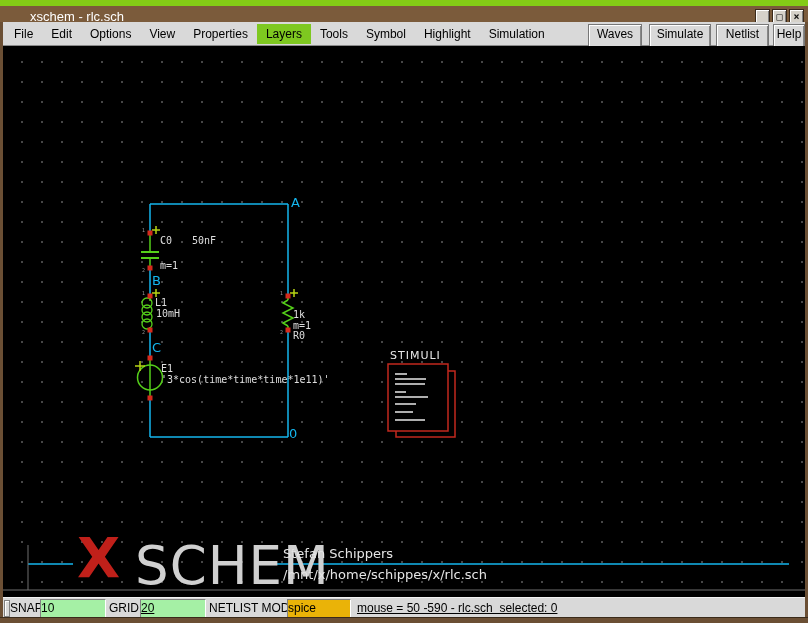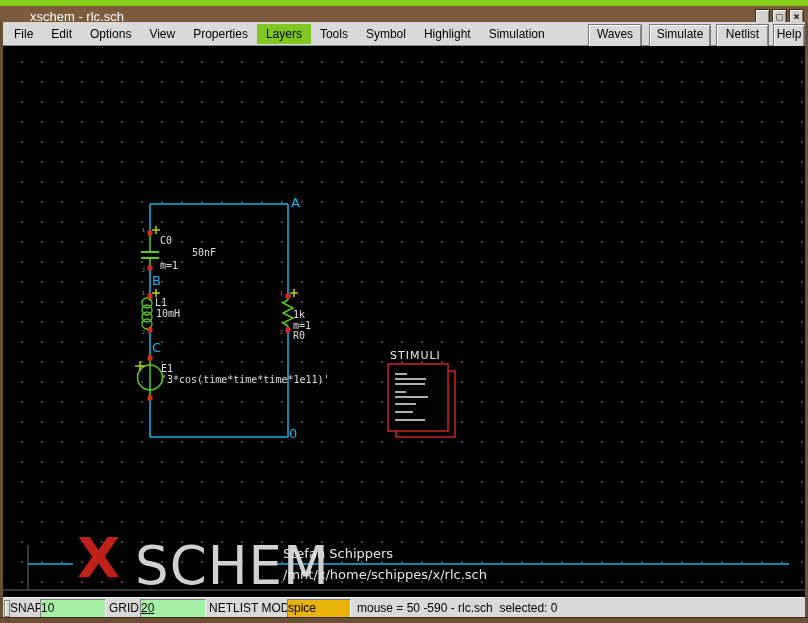--- a/index.html
+++ b/index.html
@@ -75,21 +75,21 @@
   .sentry{
     position:absolute;top:1px;height:28px;font-size:12px;line-height:16px;
     box-sizing:border-box;
     border:1px solid;border-color:#808080 #ffffff #ffffff #808080;
   }
   .green{background:#a5f0a5;}
   .plain{background:#eab308;}
   #lbl-snap{left:7px;} #ent-snap{left:37px;width:66px;}
   #lbl-grid{left:106px;} #ent-grid{left:137px;width:66px;text-decoration:underline;}
   #lbl-netmode{left:206px;} #ent-netmode{left:284px;width:64px;}
-  #mouse-status{left:354px;white-space:pre;}
+  #mouse-status{left:354px;white-space:pre;text-decoration:underline;}
   .bottomframe{position:absolute;left:0;top:617px;width:808px;height:6px;background:#6b4f34;border-top:1px solid #3a2a1a;}
   .sideframeL{position:absolute;left:0;top:22px;width:3px;height:595px;background:#6b4f34;}
   .sideframeR{position:absolute;right:0;top:22px;width:3px;height:595px;background:#6b4f34;}
 </style>
 </head>
 <body>
 
 <div class="titlebar">
   <span class="title">xschem - rlc.sch</span>
   <div class="winbtns">
@@ -202,21 +202,21 @@
       <line x1="0" y1="544" x2="802" y2="544" stroke="#6f6f6f" stroke-width="1"></line>
     </g>
   </svg>
 
   <span class="netlabel" style="left:288px;top:150px;">A</span>
   <span class="netlabel" style="left:149px;top:228px;">B</span>
   <span class="netlabel" style="left:149px;top:295px;">C</span>
   <span class="netlabel" style="left:286px;top:381px;">0</span>
 
   <span class="ctext" style="left:157px;top:190px;">C0</span>
-  <span class="ctext" style="left:157px;top:202px;padding-left:32px;">50nF</span>
+  <span class="ctext" style="left:157px;top:190px;padding-left:32px;">50nF</span>
   <span class="ctext" style="left:157px;top:215px;">m=1</span>
 
   <span class="ctext" style="left:152px;top:252px;">L1</span>
   <span class="ctext" style="left:153px;top:263px;">10mH</span>
 
   <span class="ctext" style="left:158px;top:318px;">E1</span>
   <span class="ctext" style="left:158px;top:329px;">'3*cos(time*time*time*1e11)'</span>
 
   <span class="ctext" style="left:290px;top:252px;margin-top:33px;">R0</span>
   <span class="ctext" style="left:290px;top:264px;">1k</span>

